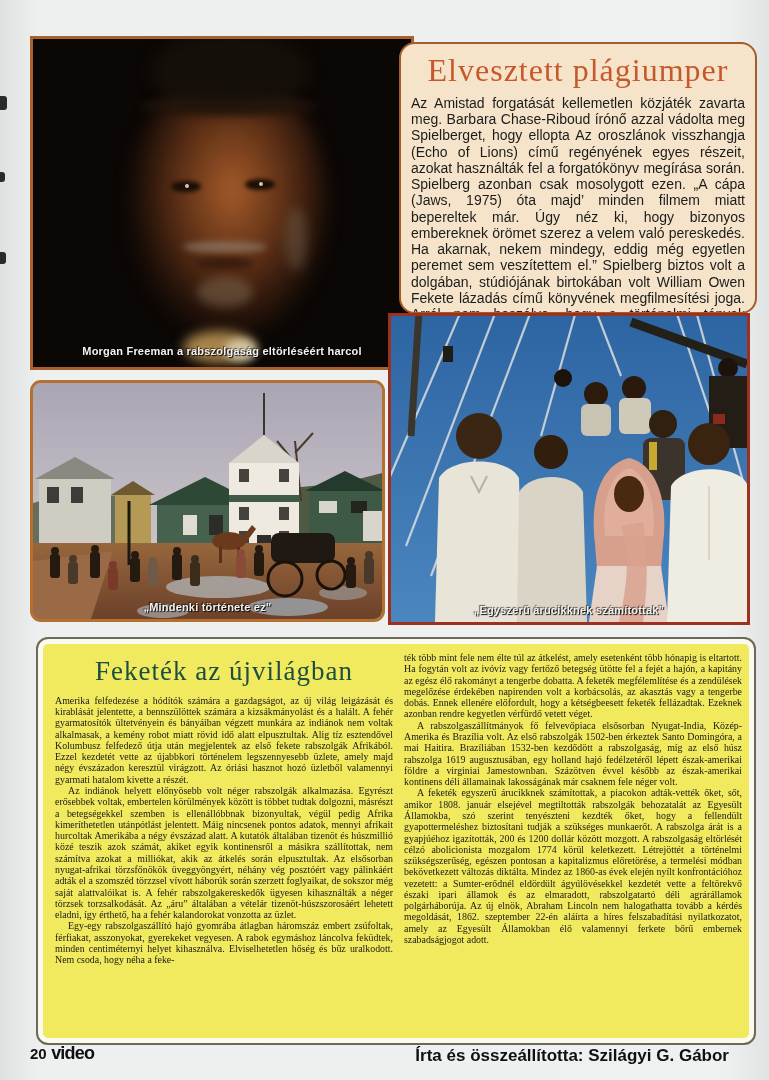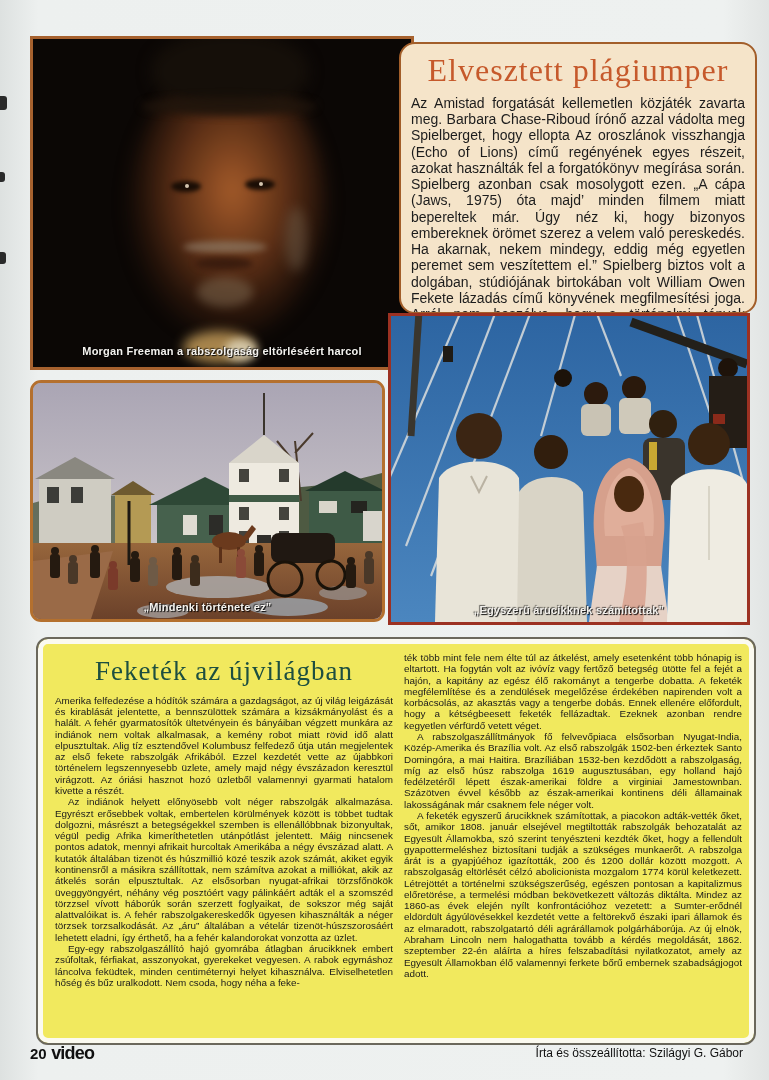--- a/index.html
+++ b/index.html
@@ -59,28 +59,28 @@
     box-shadow:inset 0 0 0 5px #fbfaf0; overflow:hidden;margin-left:6px;
   }
   .feature-title {
     margin:4px 0 8px; text-align:center; font-family:"Liberation Serif", serif;
     font-weight:400; font-size:27px; letter-spacing:1px; color:#1d4f40;
   }
   .col { position:absolute; top:13px; bottom:12px; overflow:hidden;
          font-size:9.9px; line-height:1.14; text-align:justify; color:#191919; }
   .col-left  { left:17px;  width:338px; }
   .col-right { left:366px; width:338px; }
-  .col p { margin:0; text-indent:13px; }
+  .col p { margin:0; text-indent:13px;font-family:Liberation Serif, serif; }
   .col p.first { text-indent:0; }
 
   
   .footer-left  { position:absolute; left:30px; top:1043px; color:#101010; }
   .footer-left .pg-num { font-size:15px; font-weight:bold; }
   .footer-left .logo   { font-size:18px; font-weight:bold; letter-spacing:-.8px; transform:scaleY(1.05); display:inline-block; }
-  .footer-right { position:absolute; right:26px; top:1046px; font-size:12px; font-weight:normal; color:#101010; }
+  .footer-right { position:absolute; right:40px; top:1046px; font-size:17px; font-weight:bold; color:#101010; }
 </style>
 </head>
 <body>
 
 <div class="page">
 
   <div class="artifact" style="top:96px;  width:7px; height:14px;"></div>
   <div class="artifact" style="top:172px; width:5px; height:10px;"></div>
   <div class="artifact" style="top:252px; width:6px; height:12px;"></div>
 
@@ -279,21 +279,21 @@
       </g>
     </svg>
     <figcaption class="caption">„Egyszerű árucikknek számítottak”</figcaption>
   </figure>
 
   <section class="feature-box">
     <div class="col col-left">
       <h1 class="feature-title">Feketék az újvilágban</h1>
       <p class="first">Amerika felfedezése a hódítók számára a gazdagságot, az új világ leigázását és kirablását jelentette, a bennszülöttek számára a kizsákmányolást és a halált. A fehér gyarmatosítók ültetvényein és bányáiban végzett munkára az indiánok nem voltak alkalmasak, a kemény robot miatt rövid idő alatt elpusztultak. Alig tíz esztendővel Kolumbusz felfedező útja után megjelentek az első fekete rabszolgák Afrikából. Ezzel kezdetét vette az újabbkori történelem legszennyesebb üzlete, amely majd négy évszázadon keresztül virágzott. Az óriási hasznot hozó üzletből valamennyi gyarmati hatalom kivette a részét.</p>
       <p>Az indiánok helyett előnyösebb volt néger rabszolgák alkalmazása. Egyrészt erősebbek voltak, embertelen körülmények között is többet tudtak dolgozni, másrészt a betegségekkel szemben is ellenállóbbnak bizonyultak, végül pedig Afrika kimeríthetetlen utánpótlást jelentett. Máig nincsenek pontos adatok, mennyi afrikait hurcoltak Amerikába a négy évszázad alatt. A kutatók általában tizenöt és húszmillió közé teszik azok számát, akiket egyik kontinensről a másikra szállítottak, nem számítva azokat a milliókat, akik az átkelés során elpusztultak. Az elsősorban nyugat-afrikai törzsfőnökök üveggyöngyért, néhány vég posztóért vagy pálinkáért adták el a szomszéd törzzsel vívott háborúk során szerzett foglyaikat, de sokszor még saját alattvalóikat is. A fehér rabszolgakereskedők ügyesen kihasználták a néger törzsek torzsalkodását. Az „áru” általában a vételár tizenöt-húszszorosáért lehetett eladni, így érthető, ha a fehér kalandorokat vonzotta az üzlet.</p>
-      <p>Egy-egy rabszolgaszállító hajó gyomrába átlagban árucikknek embert zsúfoltak, férfiakat, asszonyokat, gyerekeket vegyesen. A rabok egymáshoz láncolva feküdtek, minden centiméternyi helyet kihasználva. Elviselhetetlen hőség és bűz uralkodott. Nem csoda, hogy néha a feke-</p>
+      <p>Egy-egy rabszolgaszállító hajó gyomrába átlagban háromszáz embert zsúfoltak, férfiakat, asszonyokat, gyerekeket vegyesen. A rabok egymáshoz láncolva feküdtek, minden centiméternyi helyet kihasználva. Elviselhetetlen hőség és bűz uralkodott. Nem csoda, hogy néha a feke-</p>
     </div>
     <div class="col col-right">
       <p class="first">ték több mint fele nem élte túl az átkelést, amely esetenként több hónapig is eltartott. Ha fogytán volt az ivóvíz vagy fertőző betegség ütötte fel a fejét a hajón, a kapitány az egész élő rakományt a tengerbe dobatta. A feketék megfélemlítése és a zendülések megelőzése érdekében napirenden volt a korbácsolás, az akasztás vagy a tengerbe dobás. Ennek ellenére előfordult, hogy a kétségbeesett feketék fellázadtak. Ezeknek azonban rendre kegyetlen vérfürdő vetett véget.</p>
       <p>A rabszolgaszállítmányok fő felvevőpiaca elsősorban Nyugat-India, Közép-Amerika és Brazília volt. Az első rabszolgák 1502-ben érkeztek Santo Domingóra, a mai Haitira. Brazíliában 1532-ben kezdődött a rabszolgaság, míg az első húsz rabszolga 1619 augusztusában, egy holland hajó fedélzetéről lépett észak-amerikai földre a virginiai Jamestownban. Százötven évvel később az észak-amerikai kontinens déli államainak lakosságának már csaknem fele néger volt.</p>
       <p>A feketék egyszerű árucikknek számítottak, a piacokon adták-vették őket, sőt, amikor 1808. január elsejével megtiltották rabszolgák behozatalát az Egyesült Államokba, szó szerint tenyészteni kezdték őket, hogy a fellendült gyapottermeléshez biztosítani tudják a szükséges munkaerőt. A rabszolga árát is a gyapjúéhoz igazították, 200 és 1200 dollár között mozgott. A rabszolgaság eltörlését célzó abolicionista mozgalom 1774 körül keletkezett. Létrejöttét a történelmi szükségszerűség, egészen pontosan a kapitalizmus előretörése, a termelési módban bekövetkezett változás diktálta. Mindez az 1860-as évek elején nyílt konfrontációhoz vezetett: a Sumter-erődnél eldördült ágyúlövésekkel kezdetét vette a feltörekvő északi ipari államok és az elmaradott, rabszolgatartó déli agrárállamok polgárháborúja. Az új elnök, Abraham Lincoln nem halogathatta tovább a kérdés megoldását, 1862. szeptember 22-én aláírta a híres felszabadítási nyilatkozatot, amely az Egyesült Államokban élő valamennyi ferkete bőrű embernek szabadságjogot adott.</p>
     </div>
   </section>
 
   <div class="footer-left">
     <span class="pg-num">20</span>

